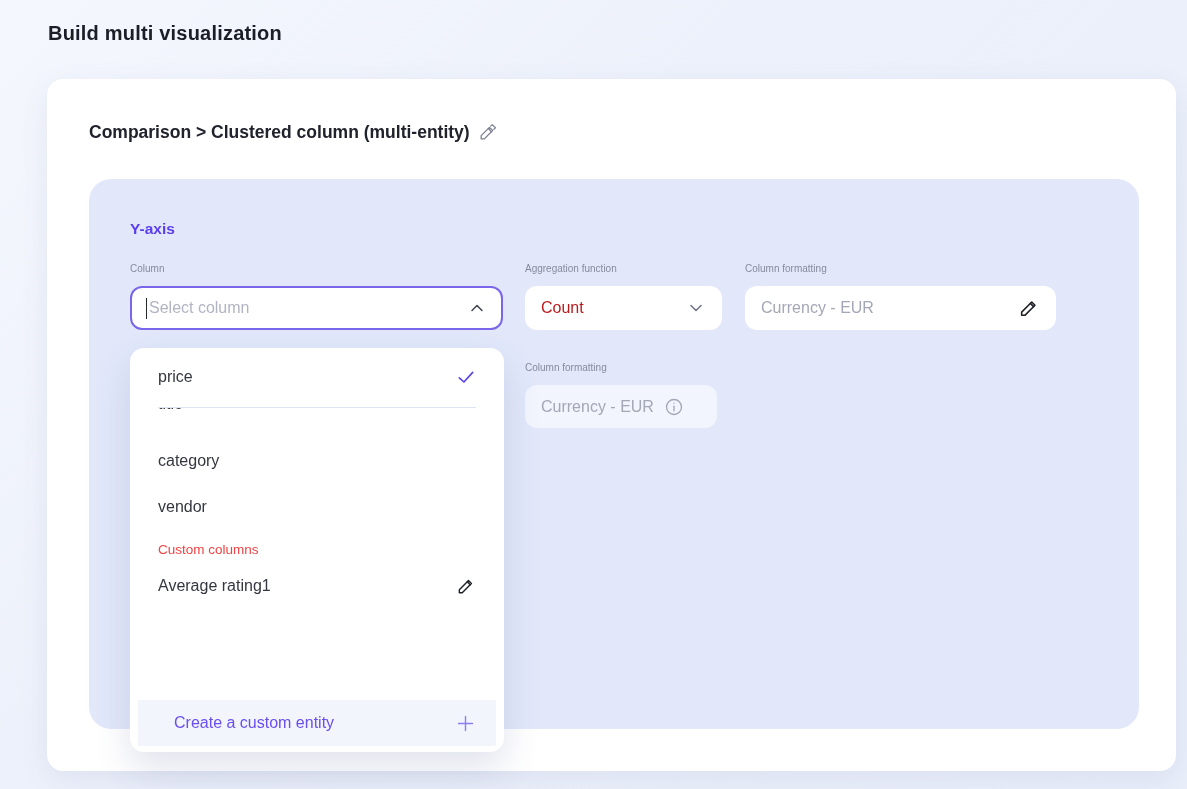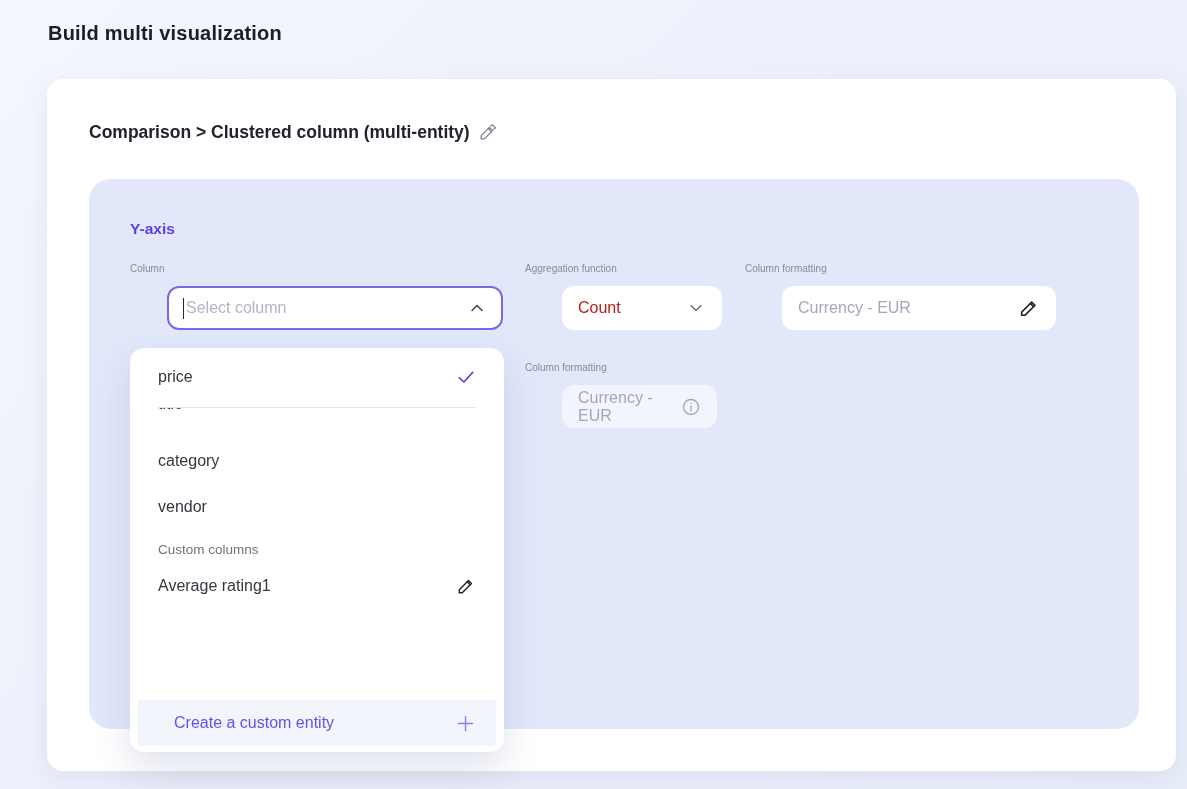--- a/index.html
+++ b/index.html
@@ -32,21 +32,20 @@
   .section-label {
     position:absolute; left:41px; top:41px;
     font-size:15.5px; font-weight:700; color:#5b3df0;
   }
   .field { position:absolute; }
   .field-label { font-size:10px; color:#868a9d; margin-bottom:12px; }
   .control {
     background:#ffffff; border-radius:12px; height:44px;
     display:flex; align-items:center; padding:0 16px;
     font-size:16px;
-    margin-left:37px;
   }
   .field-column   { left:41px;  top:84px; width:373px; }
   .field-agg      { left:436px; top:84px; width:197px; }
   .field-fmt      { left:656px; top:84px; width:311px; }
   .field-fmt2     { left:436px; top:183px; width:192px; }
   .control.select-open { border:2px solid #7a66ea; padding:0 14px; }
   .placeholder { color:#b1b4c2; }
   .caret-bar { width:1px; height:21px; background:#26282f; margin-right:2px; }
   .spacer { flex:1; }
   .control.value-text { color:#b91c1c; }
@@ -71,21 +70,21 @@
     display:flex; align-items:center; justify-content:space-between;
     padding:0 20px; font-size:16px; color:#34373f; cursor:pointer;
   }
   .dd-item.h46 { height:46px; } .dd-item.h50 { height:50px; }
   .dd-divider { height:1px; background:#dde4f4; margin:7px 20px 0 20px; }
   .dd-clipped { height:30px; overflow:hidden; position:relative; }
   .dd-clipped span {
     position:absolute; left:20px; top:-14px; font-size:16px; color:#34373f;
     line-height:20px;
   }
-  .dd-section { padding:12px 20px 4px 20px; font-size:13.5px; color:#737373; }
+  .dd-section { padding:12px 20px 4px 20px; font-size:13.5px; color:#ef4444; }
   .dd-footer {
     margin-top:auto; height:46px; background:#f2f5fb;
     display:flex; align-items:center; justify-content:space-between;
     padding:0 20px; cursor:pointer;
   }
   .dd-footer-label { font-size:16px; color:#6a4ef0;margin-left:16px; }
   svg { display:block; }
 </style>
 </head>
 <body>

